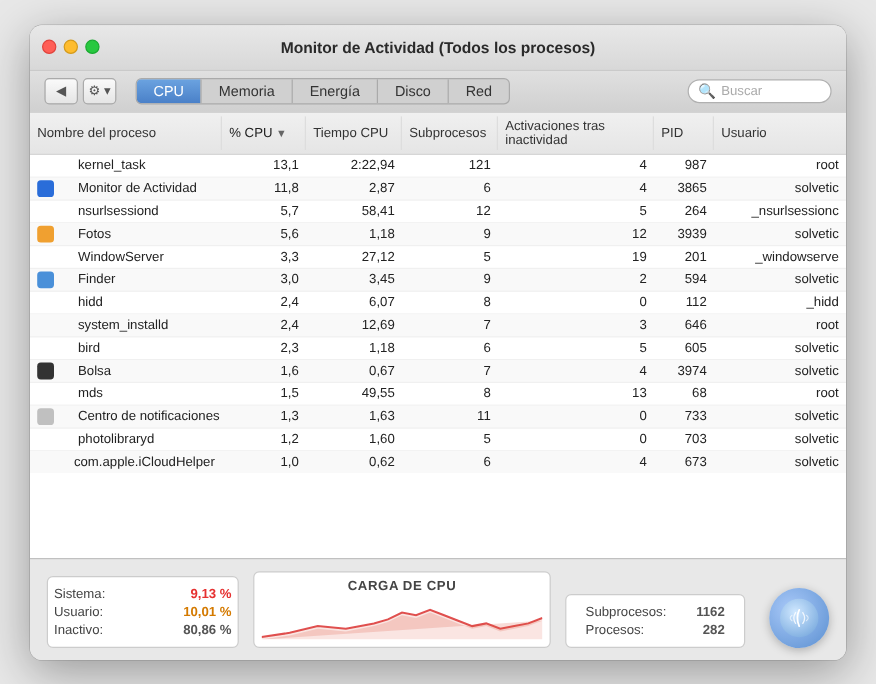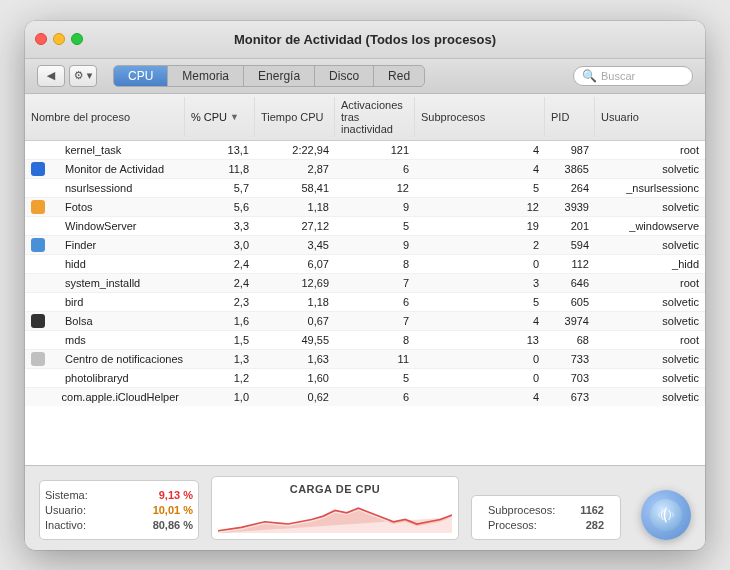--- a/index.html
+++ b/index.html
@@ -298,24 +298,24 @@
         <span>Nombre del proceso</span>
       </div>
       <div class="th-cell sorted">
         <span>% CPU</span>
         <span class="sort-arrow">▼</span>
       </div>
       <div class="th-cell">
         <span>Tiempo CPU</span>
       </div>
       <div class="th-cell">
+        <span>Subprocesos</span>
+      </div>
+      <div class="th-cell">
         <span>Activaciones tras inactividad</span>
-      </div>
-      <div class="th-cell">
-        <span>Subprocesos</span>
       </div>
       <div class="th-cell">
         <span>PID</span>
       </div>
       <div class="th-cell">
         <span>Usuario</span>
       </div>
     </div>
     <div class="table-body" id="table-body">
     <div class="table-row">

